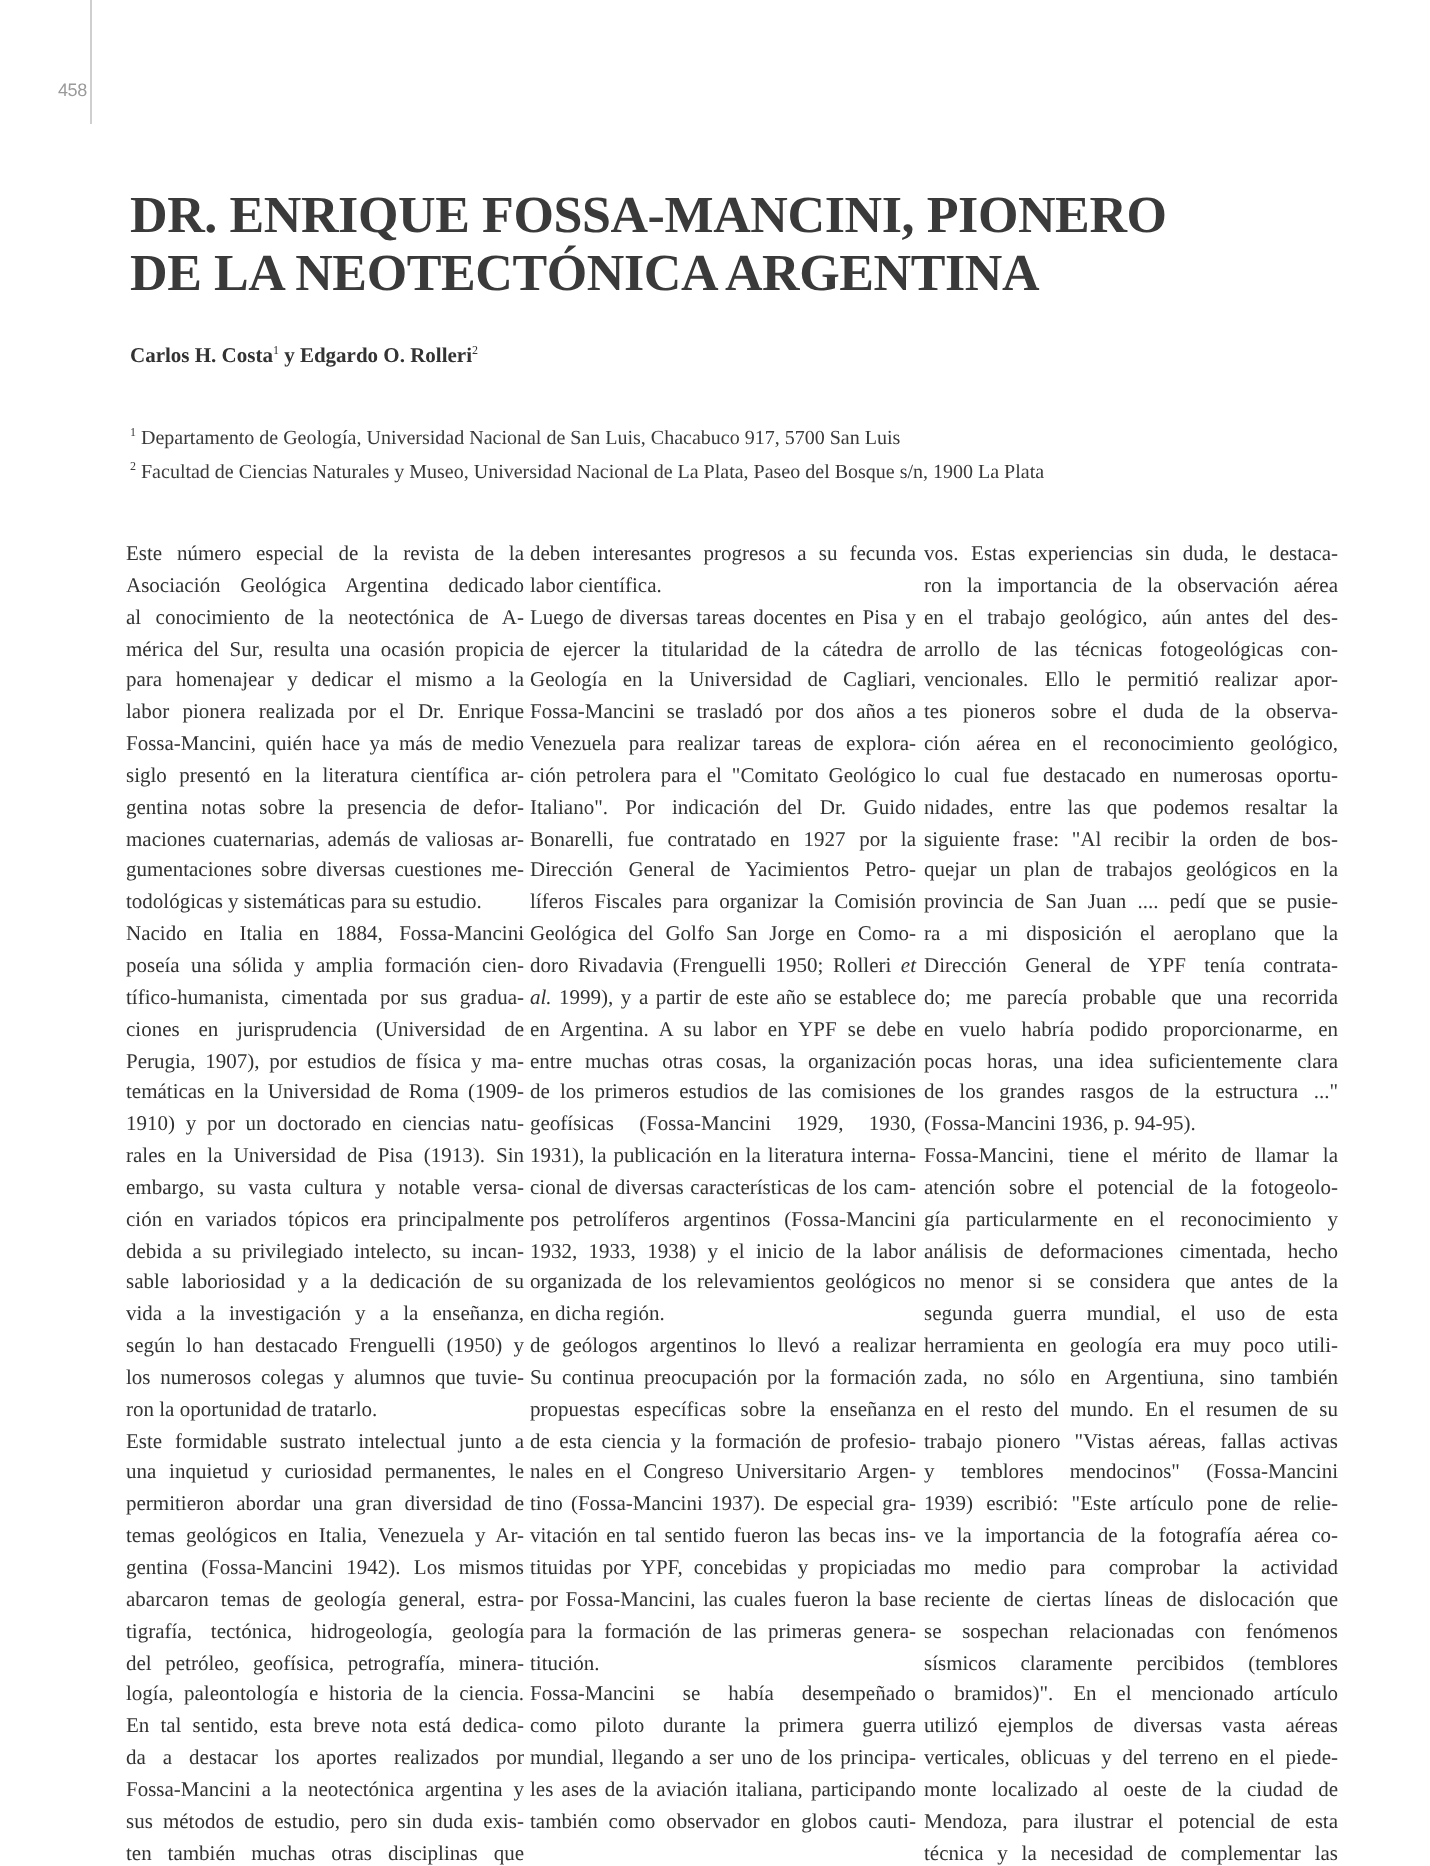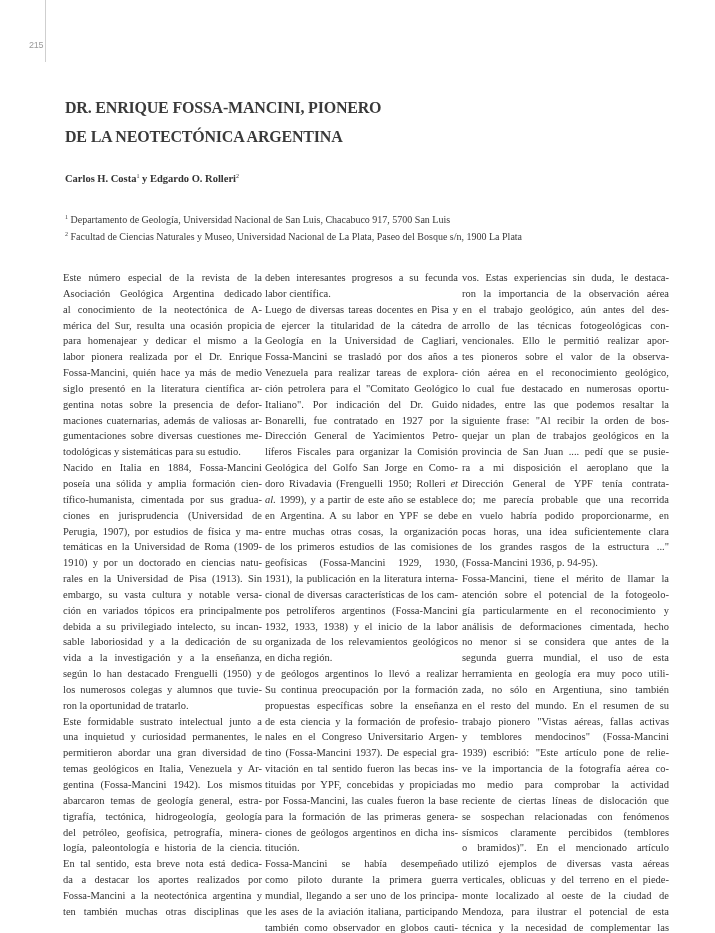--- a/index.html
+++ b/index.html
@@ -13,21 +13,21 @@
       background: #cfcfcf;
     }
     .page-number {
       position: absolute; left: 29px; top: 40px;
       font-family: "Liberation Sans", "DejaVu Sans", sans-serif;
       font-size: 9px; color: #9a9a9a; letter-spacing: -0.2px;
     }
     .title {
       position: absolute; left: 65px; top: 93px; margin: 0;
       font-family: "Liberation Serif", "DejaVu Serif", serif;
-      font-weight: bold; font-size: 16px; line-height: 29px;
+      font-weight: bold; font-size: 26px; line-height: 29px;
       color: #3a3a3a; letter-spacing: -0.2px;
     }
     .title span { display: block; white-space: nowrap; }
     .authors {
       position: absolute; left: 65px; top: 173px;
       font-weight: bold; font-size: 10.5px; color: #333;
       white-space: nowrap;
     }
     .authors sup, .affil sup { font-size: 6px; font-weight: normal; vertical-align: 4px; }
     .affiliations {
@@ -47,21 +47,21 @@
       display: block; white-space: nowrap; text-align: justify;
       text-align-last: justify; height: 15.85px; overflow: visible;
     }
     .line.last { text-align-last: left; }
     em { }
   </style>
 </head>
 <body>
 
 <div class="margin-rule"></div>
-<div class="page-number">215</div>
+<div class="page-number">458</div>
 
 <h1 class="title">
   <span>DR. ENRIQUE FOSSA-MANCINI, PIONERO</span>
   <span>DE LA NEOTECTÓNICA ARGENTINA</span>
 </h1>
 
 <div class="authors">
   <span>Carlos H. Costa</span><sup>1</sup><span style="white-space:pre"> y </span><span>Edgardo O. Rolleri</span><sup>2</sup>
 </div>
 
@@ -104,20 +104,21 @@
     <span class="line"><span>permitieron abordar una gran diversidad de</span></span>
     <span class="line"><span>temas geológicos en Italia, Venezuela y Ar-</span></span>
     <span class="line"><span>gentina (Fossa-Mancini 1942). Los mismos</span></span>
     <span class="line"><span>abarcaron temas de geología general, estra-</span></span>
     <span class="line"><span>tigrafía, tectónica, hidrogeología, geología</span></span>
     <span class="line"><span>del petróleo, geofísica, petrografía, minera-</span></span>
     <span class="line"><span>logía, paleontología e historia de la ciencia.</span></span>
     <span class="line"><span>En tal sentido, esta breve nota está dedica-</span></span>
     <span class="line"><span>da a destacar los aportes realizados por</span></span>
     <span class="line"><span>Fossa-Mancini a la neotectónica argentina y</span></span>
+    <span class="line"><span>sus métodos de estudio, pero sin duda exis-</span></span>
     <span class="line"><span>ten también muchas otras disciplinas que</span></span>
   </div>
 <div class="column col-2">
     <span class="line"><span>deben interesantes progresos a su fecunda</span></span>
     <span class="line last"><span>labor científica.</span></span>
     <span class="line"><span>Luego de diversas tareas docentes en Pisa y</span></span>
     <span class="line"><span>de ejercer la titularidad de la cátedra de</span></span>
     <span class="line"><span>Geología en la Universidad de Cagliari,</span></span>
     <span class="line"><span>Fossa-Mancini se trasladó por dos años a</span></span>
     <span class="line"><span>Venezuela para realizar tareas de explora-</span></span>
@@ -142,35 +143,34 @@
     <span class="line"><span>de geólogos argentinos lo llevó a realizar</span></span>
     <span class="line"><span>Su continua preocupación por la formación</span></span>
     <span class="line"><span>propuestas específicas sobre la enseñanza</span></span>
     <span class="line"><span>de esta ciencia y la formación de profesio-</span></span>
     <span class="line"><span>nales en el Congreso Universitario Argen-</span></span>
     <span class="line"><span>tino (Fossa-Mancini 1937). De especial gra-</span></span>
     <span class="line"><span>vitación en tal sentido fueron las becas ins-</span></span>
     <span class="line"><span>tituidas por YPF, concebidas y propiciadas</span></span>
     <span class="line"><span>por Fossa-Mancini, las cuales fueron la base</span></span>
     <span class="line"><span>para la formación de las primeras genera-</span></span>
-    <span class="line"><span>ciones de geólogos argentinos en dicha ins-</span></span>
     <span class="line last"><span>titución.</span></span>
     <span class="line"><span>Fossa-Mancini se había desempeñado</span></span>
     <span class="line"><span>como piloto durante la primera guerra</span></span>
     <span class="line"><span>mundial, llegando a ser uno de los principa-</span></span>
     <span class="line"><span>les ases de la aviación italiana, participando</span></span>
     <span class="line"><span>también como observador en globos cauti-</span></span>
   </div>
 <div class="column col-3">
     <span class="line"><span>vos. Estas experiencias sin duda, le destaca-</span></span>
     <span class="line"><span>ron la importancia de la observación aérea</span></span>
     <span class="line"><span>en el trabajo geológico, aún antes del des-</span></span>
     <span class="line"><span>arrollo de las técnicas fotogeológicas con-</span></span>
     <span class="line"><span>vencionales. Ello le permitió realizar apor-</span></span>
-    <span class="line"><span>tes pioneros sobre el valor de la observa-</span></span>
+    <span class="line"><span>tes pioneros sobre el duda de la observa-</span></span>
     <span class="line"><span>ción aérea en el reconocimiento geológico,</span></span>
     <span class="line"><span>lo cual fue destacado en numerosas oportu-</span></span>
     <span class="line"><span>nidades, entre las que podemos resaltar la</span></span>
     <span class="line"><span>siguiente frase: "Al recibir la orden de bos-</span></span>
     <span class="line"><span>quejar un plan de trabajos geológicos en la</span></span>
     <span class="line"><span>provincia de San Juan .... pedí que se pusie-</span></span>
     <span class="line"><span>ra a mi disposición el aeroplano que la</span></span>
     <span class="line"><span>Dirección General de YPF tenía contrata-</span></span>
     <span class="line"><span>do; me parecía probable que una recorrida</span></span>
     <span class="line"><span>en vuelo habría podido proporcionarme, en</span></span>

